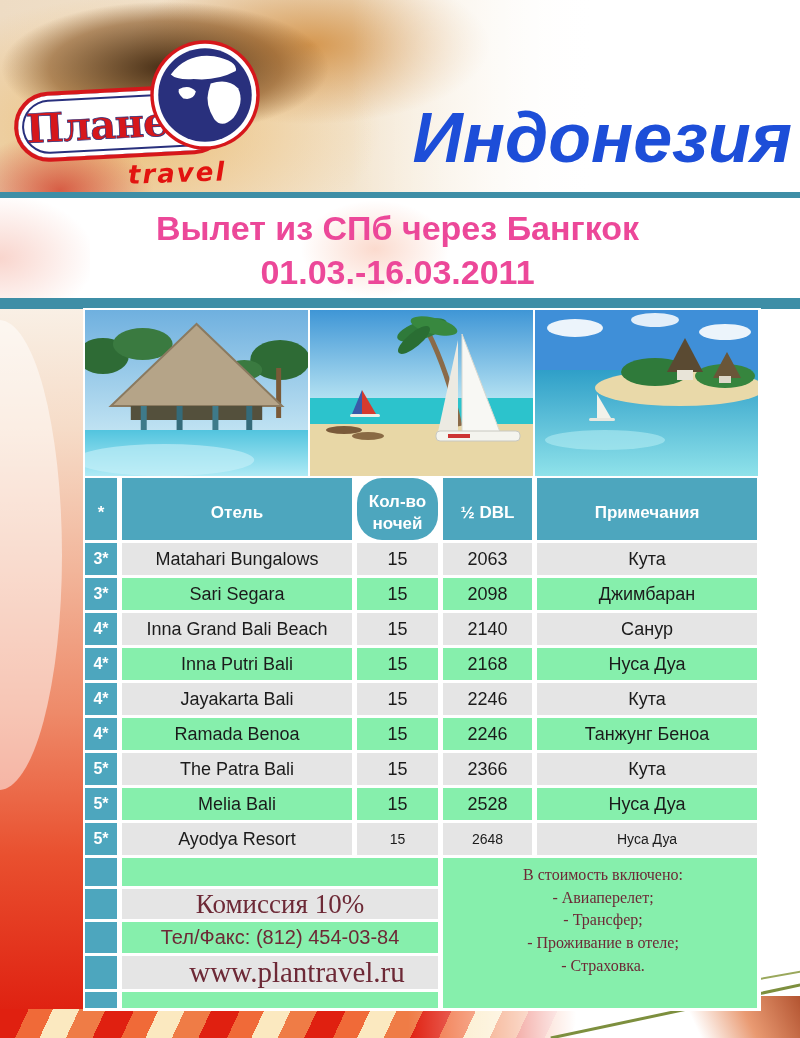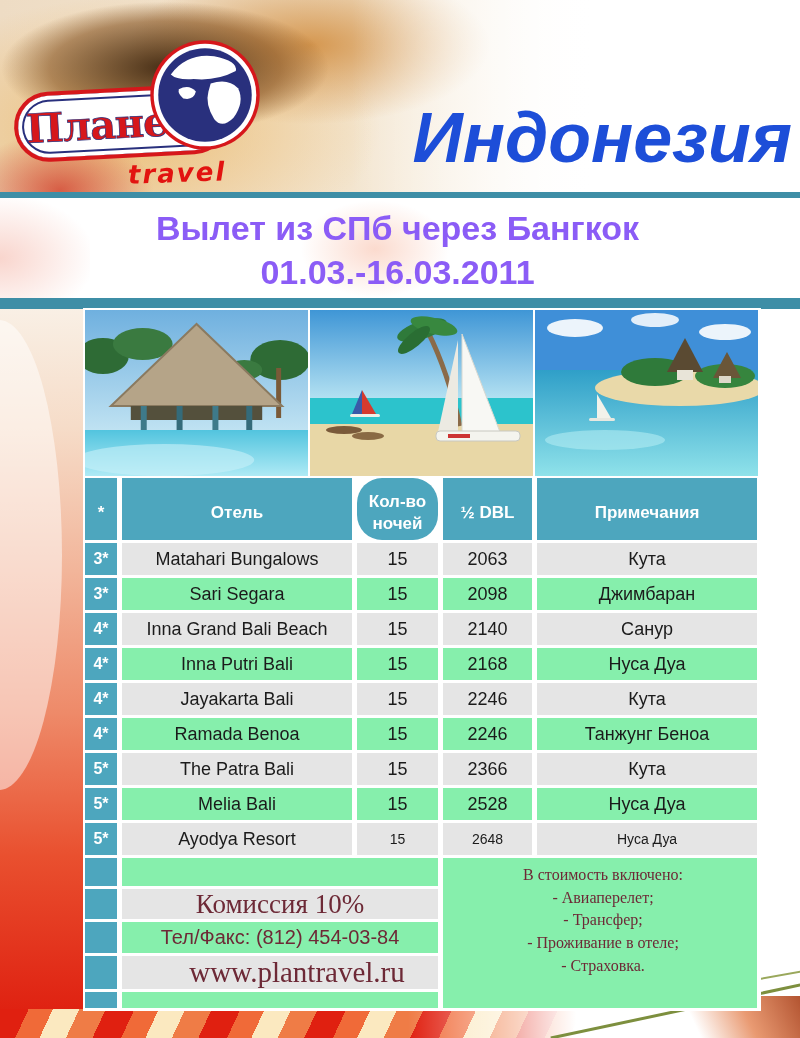--- a/index.html
+++ b/index.html
@@ -45,21 +45,21 @@
     display:flex;align-items:center;justify-content:center;}
   .logo-brand{font-family:"DejaVu Serif",serif;font-weight:bold;font-size:40px;color:#d6171b;
     letter-spacing:-1px;-webkit-text-stroke:.7px #29307d;}
   .logo-globe{position:absolute;left:148px;top:8px;width:114px;height:114px;}
   .logo-travel{position:absolute;left:128px;top:128px;font-family:"DejaVu Sans",sans-serif;
     font-style:italic;font-weight:bold;font-size:26px;color:#e21310;letter-spacing:2px;
     transform:rotate(-2deg);}
   .title{right:8px;top:54px;font-style:italic;font-weight:bold;font-size:70px;
     color:#1d4ed8;letter-spacing:0px;margin-top:44px;}
   .subtitle{left:110px;top:206px;width:575px;text-align:center;font-weight:bold;
-    font-size:34px;line-height:1.3;color:#8b5cf6;}
+    font-size:34px;line-height:1.3;color:#ec4899;}
 
   
   .panel{left:83px;top:308px;width:678px;height:703px;background:#fff;}
   .photos{left:85px;top:310px;width:673px;height:166px;display:flex;gap:2px;}
   .photo{flex:1;overflow:hidden;}
   .photo svg{display:block;width:100%;height:100%;}
 
   
   .price-table{left:85px;top:478px;display:grid;
     grid-template-columns:32px 230px 81px 89px 220px;

